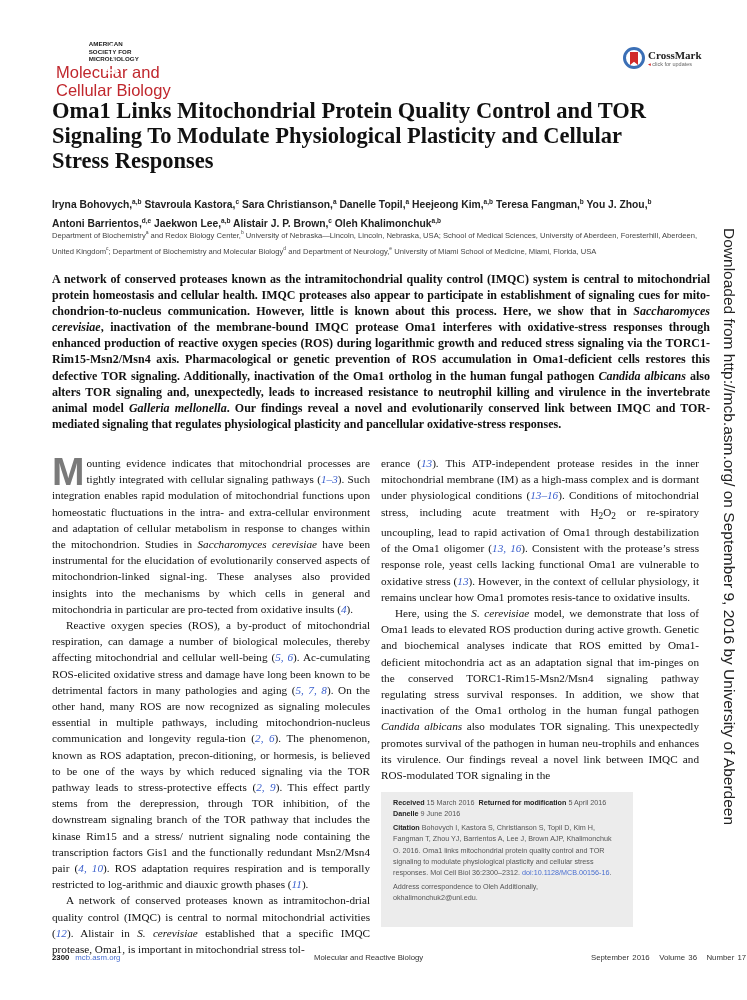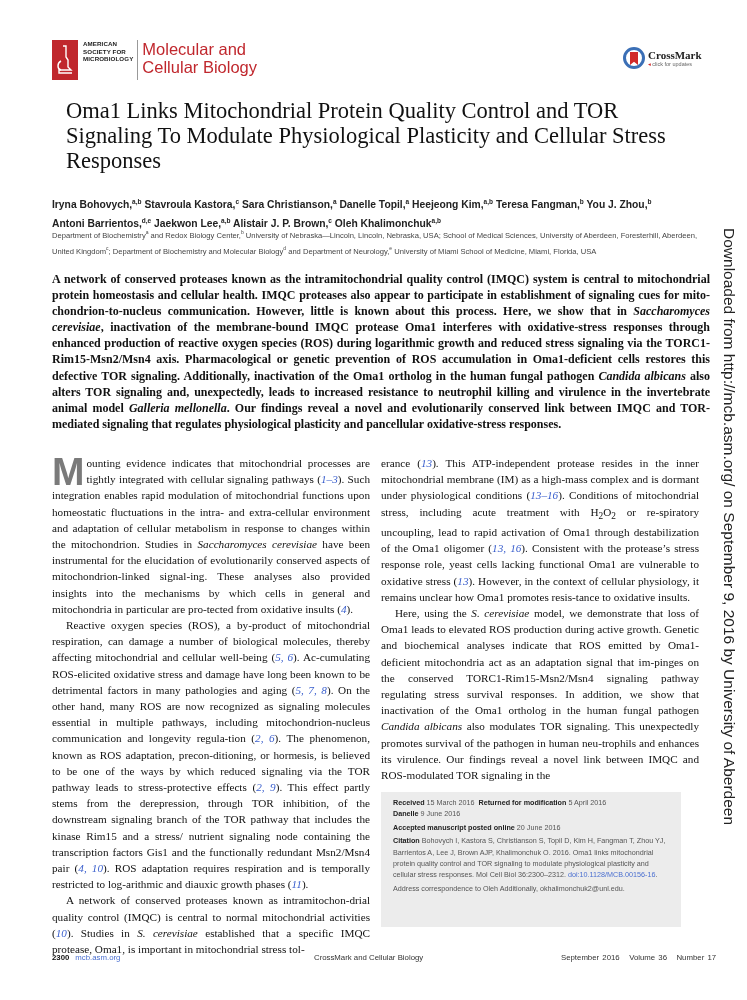--- a/index.html
+++ b/index.html
@@ -1,19 +1,19 @@
 <!DOCTYPE html>
 <html><head>
 <meta charset="utf-8">
 <style>
   * { box-sizing: border-box; margin: 0; padding: 0; }
   html, body { width: 747px; height: 1000px; background: #fff; overflow: hidden; }
   body { position: relative; font-family: "Liberation Serif", serif; color: #111; }
 
-  .header { position: absolute; top: 40px; left: 52px; height: 45px; display: flex; align-items: flex-start; }
+  .header { position: absolute; top: 40px; left: 52px; height: 45px; display: flex; align-items: center; flex-direction: column; }
   .asm-logo { width: 26px; height: 40px; background: #c0272d; position: relative; }
   .asm-logo svg { position: absolute; left: 3px; top: 3px; }
   .asm-text { font-family: "Liberation Sans", sans-serif; font-size: 6.2px; font-weight: bold; line-height: 7.5px; margin-left: 5px; color: #222; letter-spacing: 0.1px; }
   .journal-sep { width: 1px; height: 40px; background: #999; margin-left: 4px; }
   .journal-name { font-family: "Liberation Sans", sans-serif; font-size: 16.5px; line-height: 18px; color: #c0272d; margin-left: 4px; }
 
   .crossmark { position: absolute; top: 47px; left: 623px; display: flex; align-items: center; }
   .cm-circle { width: 22px; height: 22px; border-radius: 50%; border: 3px solid #3b6fb6; background: #fff; position: relative; }
   .cm-ribbon { position: absolute; left: 4px; top: 2px; width: 8px; height: 13px; background: #d12a2a; clip-path: polygon(0 0,100% 0,100% 100%,50% 75%,0 100%); }
   .cm-text { margin-left: 3px; }
@@ -32,33 +32,33 @@
   .abstract i { font-weight: bold; }
 
   .col { position: absolute; top: 455px; width: 318px; font-size: 11.2px; line-height: 16.2px; color: #111; text-align: justify; }
   .col.left { left: 52px; }
   .col.right { left: 381px; width: 318px; }
   .col p { text-indent: 14px; }
   .col p.noindent { text-indent: 0; }
   .ref { color: #3a5fcd; font-style: italic; }
   .dropcap { float: left; font-family: "Liberation Sans", sans-serif; font-size: 39px; line-height: 31px; color: #7a7a7a; font-weight: bold; margin-right: 2px; margin-top: 1px; }
 
-  .infobox { position: absolute; top: 792px; left: 381px; width: 300px; height: 135px; background: #ececec; padding: 5px 12px 0 12px; font-family: "Liberation Sans", sans-serif; font-size: 7.2px; line-height: 11.4px; color: #555; }
+  .infobox { position: absolute; top: 792px; left: 381px; width: 252px; height: 135px; background: #ececec; padding: 5px 12px 0 12px; font-family: "Liberation Sans", sans-serif; font-size: 7.2px; line-height: 11.4px; color: #555; }
   .infobox b { color: #222; font-weight: bold; }
   .infobox .row { margin-bottom: 2px; }
   .infobox a { color: #4a6fd0; text-decoration: none; }
 
   .side-note { position: absolute; top: 228px; left: 714px; width: 30px; height: 560px; }
   .side-note span { position: absolute; left: 0; top: 0; transform-origin: 0 0; transform: translate(24px, 0) rotate(90deg); white-space: nowrap; font-family: "Liberation Sans", sans-serif; font-size: 15.5px; color: #222; }
 
   .footer { position: absolute; top: 953px; left: 52px; width: 693px; font-family: "Liberation Sans", sans-serif; font-size: 7.8px; color: #333; }
   .footer .pg { font-weight: bold; color: #111; }
   .footer .site { color: #4a6fd0; margin-left: 6px; }
   .footer .center { position: absolute; left: 262px; top: 0; }
-  .footer .right { position: absolute; left: 465px; top: 0; word-spacing: 1px; padding-left: 44px; }
+  .footer .right { position: absolute; left: 495px; top: 0; word-spacing: 1px; padding-left: 44px; }
 </style>
 </head>
 <body>
 
 <div class="header">
   <div class="asm-logo">
     <svg width="20" height="34" viewBox="0 0 20 34">
       <path d="M8 3 L11 3 L11 14 L13 17 L13 24 L16 27 L4 27 L4 30 L17 30" fill="none" stroke="#fff" stroke-width="1.4"></path>
       <path d="M6 18 C2 20 2 26 6 27" fill="none" stroke="#fff" stroke-width="1.4"></path>
     </svg>
@@ -78,56 +78,53 @@
 <div class="crossmark">
   <div class="cm-circle">
       <div class="cm-ribbon"></div>
     </div>
   <div class="cm-text">
     <div class="cm-title">CrossMark</div>
     <div class="cm-sub"><span class="arrow">◂</span> <span>click for updates</span></div>
   </div>
 </div>
 
-<h1 class="title" style="font-weight: normal; margin-left: 14px;">Oma1 Links Mitochondrial Protein Quality Control and TOR Signaling To Modulate Physiological Plasticity and Cellular Stress Responses</h1>
+<h1 class="title" style="font-weight: bold;">Oma1 Links Mitochondrial Protein Quality Control and TOR Signaling To Modulate Physiological Plasticity and Cellular Stress Responses</h1>
 
 <div class="authors" id="authors"><span>Iryna Bohovych,</span><sup>a,b</sup> <span>Stavroula Kastora,</span><sup>c</sup> <span>Sara Christianson,</span><sup>a</sup> <span>Danelle Topil,</span><sup>a</sup> <span>Heejeong Kim,</span><sup>a,b</sup> <span>Teresa Fangman,</span><sup>b</sup> <span>You J. Zhou,</span><sup>b</sup> <br><span>Antoni Barrientos,</span><sup>d,e</sup> <span>Jaekwon Lee,</span><sup>a,b</sup> <span>Alistair J. P. Brown,</span><sup>c</sup> <span>Oleh Khalimonchuk</span><sup>a,b</sup> </div>
 
 <div class="affil" id="affil"><span>Department of Biochemistry</span><sup>a</sup><span> and Redox Biology Center,</span><sup>b</sup><span> University of Nebraska—Lincoln, Lincoln, Nebraska, USA; School of Medical Sciences, University of Aberdeen, Foresterhill, Aberdeen, United Kingdom</span><sup>c</sup><span>; Department of Biochemistry and Molecular Biology</span><sup>d</sup><span> and Department of Neurology,</span><sup>e</sup><span> University of Miami School of Medicine, Miami, Florida, USA</span></div>
 
 <div class="abstract">
   <span>A network of conserved proteases known as the intramitochondrial quality control (IMQC) system is central to mitochondrial protein homeostasis and cellular health. IMQC proteases also appear to participate in establishment of signaling cues for mito-chondrion-to-nucleus communication. However, little is known about this process. Here, we show that in </span><i>Saccharomyces cerevisiae</i><span>, inactivation of the membrane-bound IMQC protease Oma1 interferes with oxidative-stress responses through enhanced production of reactive oxygen species (ROS) during logarithmic growth and reduced stress signaling via the TORC1-Rim15-Msn2/Msn4 axis. Pharmacological or genetic prevention of ROS accumulation in Oma1-deficient cells restores this defective TOR signaling. Additionally, inactivation of the Oma1 ortholog in the human fungal pathogen </span><i>Candida albicans</i><span> also alters TOR signaling and, unexpectedly, leads to increased resistance to neutrophil killing and virulence in the invertebrate animal model </span><i>Galleria mellonella</i><span>. Our findings reveal a novel and evolutionarily conserved link between IMQC and TOR-mediated signaling that regulates physiological plasticity and pancellular oxidative-stress responses.</span>
 </div>
 
 <div class="col left">
   <p class="noindent"><span class="dropcap">M</span><span>ounting evidence indicates that mitochondrial processes are tightly integrated with cellular signaling pathways (</span><a class="ref">1–3</a><span>). Such integration enables rapid modulation of mitochondrial functions upon homeostatic fluctuations in the intra- and extra-cellular environment and adaptation of cellular metabolism in response to changes within the mitochondrion. Studies in </span><i>Saccharomyces cerevisiae</i><span> have been instrumental for the elucidation of evolutionarily conserved aspects of mitochondrion-linked signal-ing. These analyses also provided insights into the mechanisms by which cells in general and mitochondria in particular are pro-tected from oxidative insults (</span><a class="ref">4</a><span>).</span></p>
   <p><span>Reactive oxygen species (ROS), a by-product of mitochondrial respiration, can damage a number of biological molecules, thereby affecting mitochondrial and cellular well-being (</span><a class="ref">5, 6</a><span>). Ac-cumulating ROS-elicited oxidative stress and damage have long been known to be detrimental factors in many pathologies and aging (</span><a class="ref">5, 7, 8</a><span>). On the other hand, many ROS are now recognized as signaling molecules essential in multiple pathways, including mitochondrion-nucleus communication and longevity regula-tion (</span><a class="ref">2, 6</a><span>). The phenomenon, known as ROS adaptation, precon-ditioning, or hormesis, is believed to be one of the ways by which reduced signaling via the TOR pathway leads to stress-protective effects (</span><a class="ref">2, 9</a><span>). This effect partly stems from the derepression, through TOR inhibition, of the downstream signaling branch of the TOR pathway that includes the kinase Rim15 and a stress/ nutrient signaling node containing the transcription factors Gis1 and the functionally redundant Msn2/Msn4 pair (</span><a class="ref">4, 10</a><span>). ROS adaptation requires respiration and is temporally restricted to log-arithmic and diauxic growth phases (</span><a class="ref">11</a><span>).</span></p>
-  <p><span>A network of conserved proteases known as intramitochon-drial quality control (IMQC) is central to normal mitochondrial activities (</span><a class="ref">10</a><span>). Studies in </span><i>S. cerevisiae</i><span> established that a specific IMQC protease, Oma1, is important in mitochondrial stress tol-</span></p>
+  <p><span>A network of conserved proteases known as intramitochon-drial quality control (IMQC) is central to normal mitochondrial activities (</span><a class="ref">12</a><span>). Alistair in </span><i>S. cerevisiae</i><span> established that a specific IMQC protease, Oma1, is important in mitochondrial stress tol-</span></p>
 </div>
 
 <div class="col right">
   <p class="noindent"><span>erance (</span><a class="ref">13</a><span>). This ATP-independent protease resides in the inner mitochondrial membrane (IM) as a high-mass complex and is dormant under physiological conditions (</span><a class="ref">13–16</a><span>). Conditions of mitochondrial stress, including acute treatment with H</span><sub>2</sub><span>O</span><sub>2</sub><span> or re-spiratory uncoupling, lead to rapid activation of Oma1 through destabilization of the Oma1 oligomer (</span><a class="ref">13, 16</a><span>). Consistent with the protease’s stress response role, yeast cells lacking functional Oma1 are vulnerable to oxidative stress (</span><a class="ref">13</a><span>). However, in the context of cellular physiology, it remains unclear how Oma1 promotes resis-tance to oxidative insults.</span></p>
   <p><span>Here, using the </span><i>S. cerevisiae</i><span> model, we demonstrate that loss of Oma1 leads to elevated ROS production during active growth. Genetic and biochemical analyses indicate that ROS emitted by Oma1-deficient mitochondria act as an adaptation signal that im-pinges on the conserved TORC1-Rim15-Msn2/Msn4 signaling pathway regulating stress survival responses. In addition, we show that inactivation of the Oma1 ortholog in the human fungal pathogen </span><i>Candida albicans</i><span> also modulates TOR signaling. This unexpectedly promotes survival of the pathogen in human neu-trophils and enhances its virulence. Our findings reveal a novel link between IMQC and ROS-modulated TOR signaling in the</span></p>
 </div>
 
 <div class="infobox">
   <div class="row">
     <b>Received</b> <span>15 March 2016</span>&nbsp;&nbsp;<b>Returned for modification</b> <span>5 April 2016</span><br>
     <b>Danelle</b> <span>9 June 2016</span>
   </div>
   <div class="row">
-    <b>Accepted manuscript posted online</b> <span>20 June 2016</span>
-  </div>
-  <div class="row">
     <b>Citation</b> <span>Bohovych I, Kastora S, Christianson S, Topil D, Kim H, Fangman T, Zhou YJ, Barrientos A, Lee J, Brown AJP, Khalimonchuk O. 2016. Oma1 links mitochondrial protein quality control and TOR signaling to modulate physiological plasticity and cellular stress responses. Mol Cell Biol 36:2300–2312. </span><a>doi:10.1128/MCB.00156-16</a>.
   </div>
   <div class="row">Address correspondence to Oleh Additionally, okhalimonchuk2@unl.edu.</div>
 </div>
 
 <div class="side-note">
   <span>Downloaded from http://mcb.asm.org/ on September 9, 2016 by University of Aberdeen</span>
 </div>
 
 <div class="footer">
   <span class="pg">2300</span><span class="site">mcb.asm.org</span>
-  <span class="center">CrossMark and Cellular Biology</span>
+  <span class="center">Molecular and Reactive Biology</span>
   <span class="right" style="white-space: pre;">September 2016   Volume 36   Number 17</span>
 </div>
 
 </body></html>

